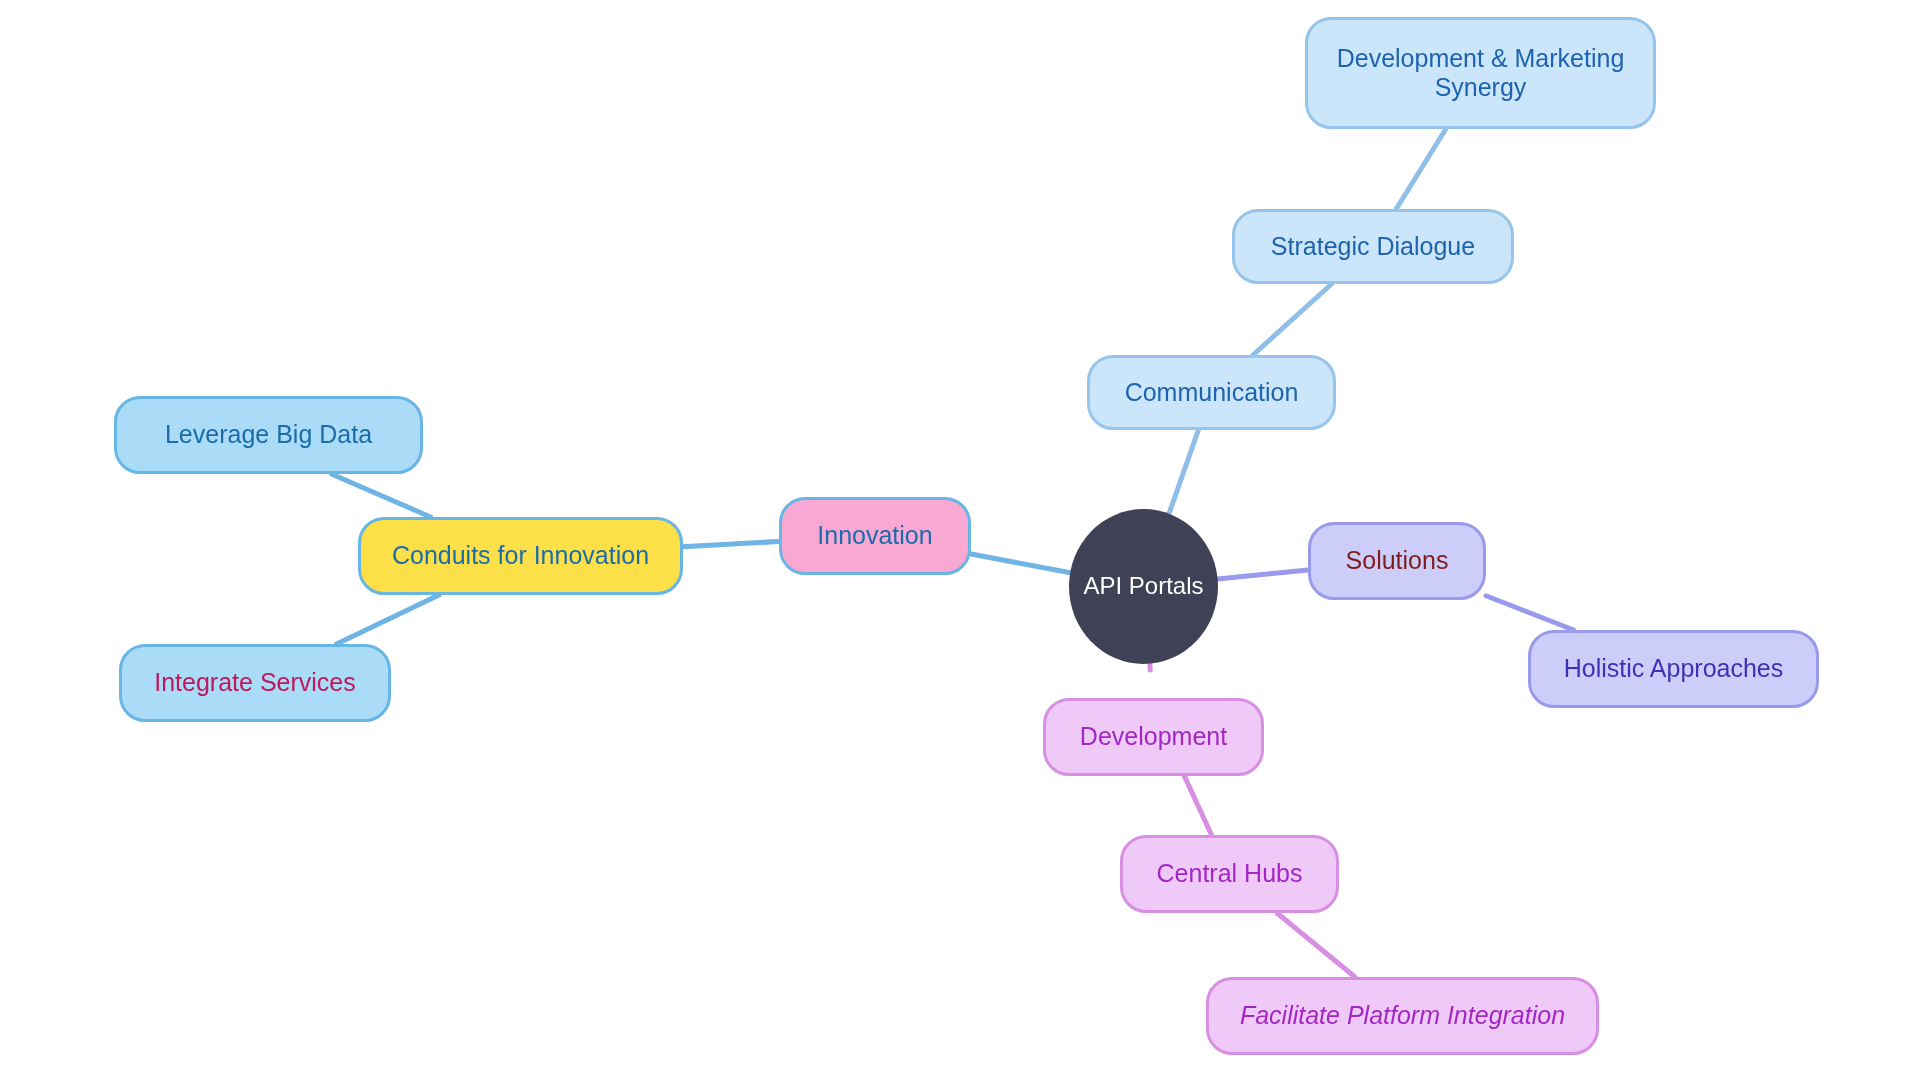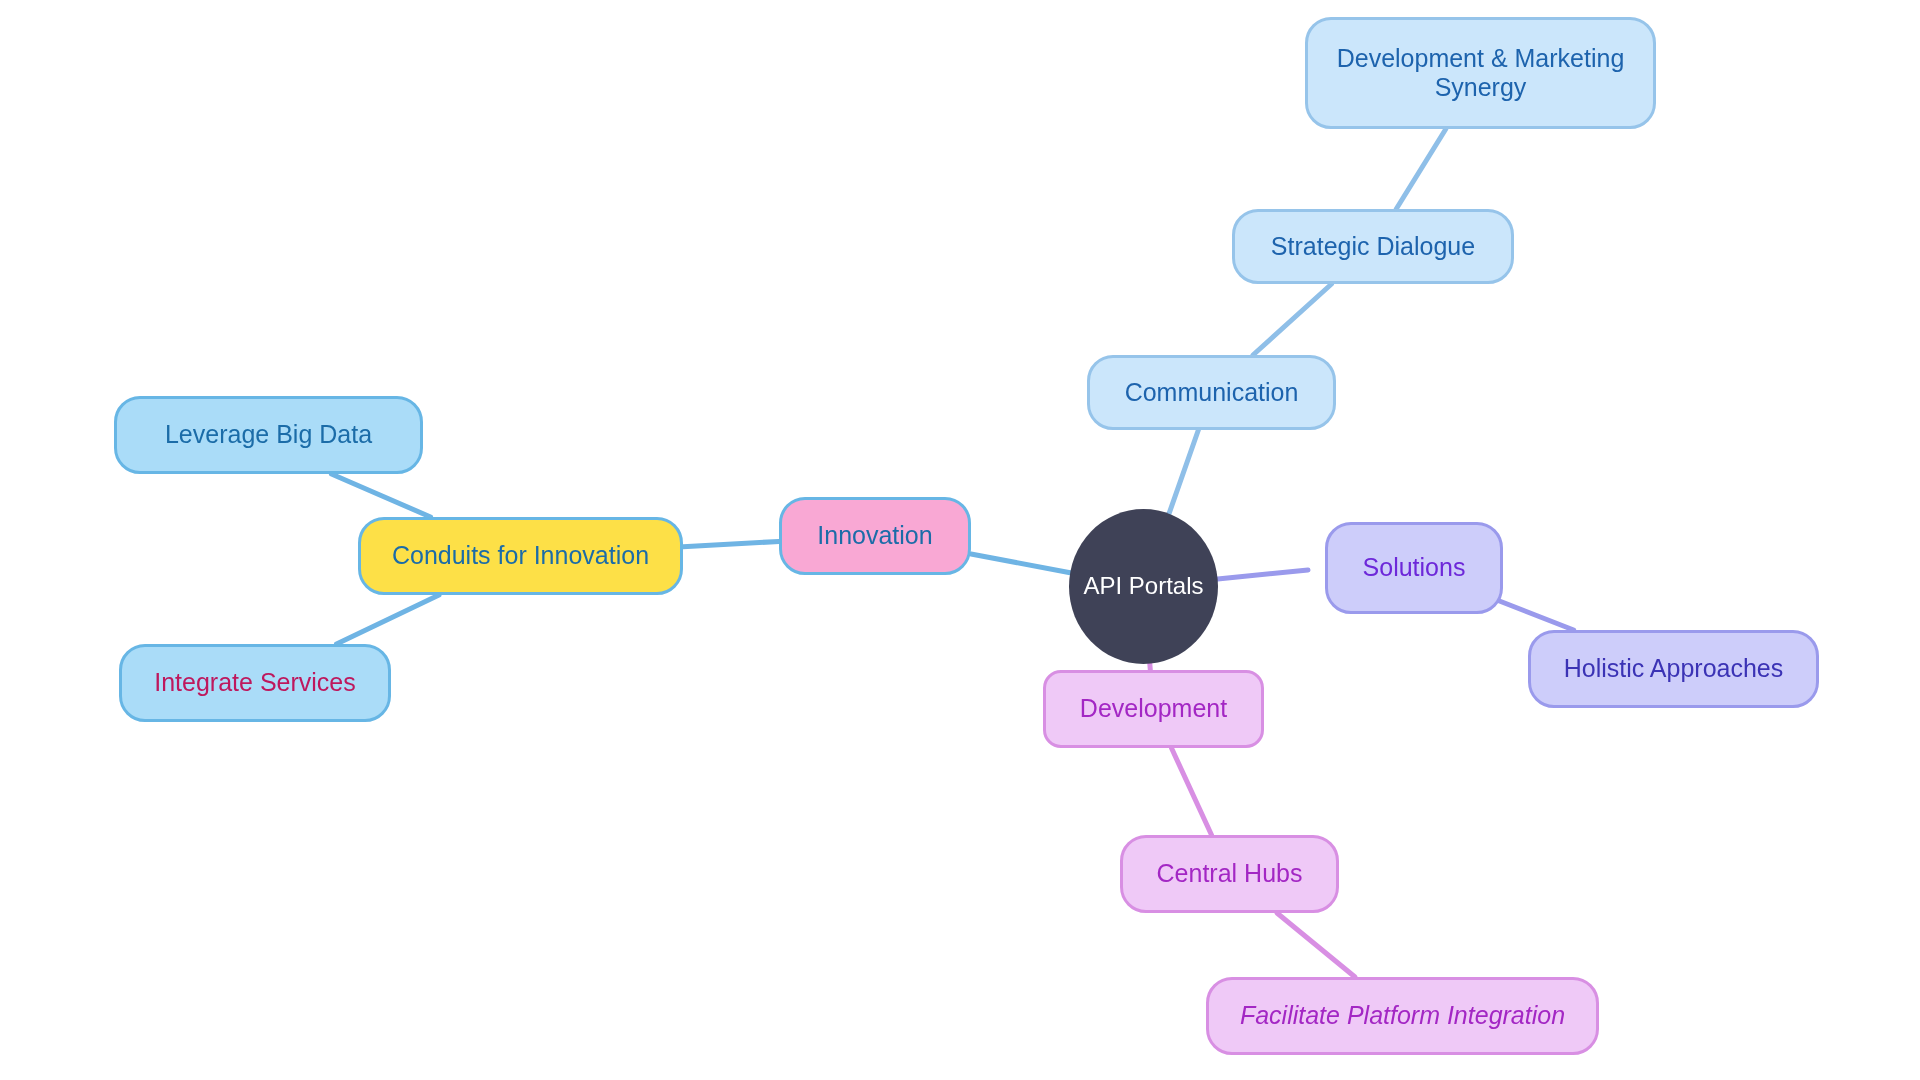--- a/index.html
+++ b/index.html
@@ -71,19 +71,19 @@
   <div id="node-layer">
       <div class="node root" style="left: 1069px; top: 509px; width: 149px; height: 155px; font-size: 24px; background: rgb(63, 66, 87); color: rgb(255, 255, 255);"><span class="node-label">API Portals</span></div>
       <div class="node rounded" style="left: 1087px; top: 355px; width: 249px; height: 75px; font-size: 25px; background: rgb(203, 230, 251); border-color: rgb(150, 196, 234); color: rgb(29, 99, 173);"><span class="node-label">Communication</span></div>
       <div class="node rounded" style="left: 1232px; top: 209px; width: 282px; height: 75px; font-size: 25px; background: rgb(203, 230, 251); border-color: rgb(150, 196, 234); color: rgb(29, 99, 173);"><span class="node-label">Strategic Dialogue</span></div>
       <div class="node rounded" style="left: 1305px; top: 17px; width: 351px; height: 112px; font-size: 25px; background: rgb(203, 230, 251); border-color: rgb(150, 196, 234); color: rgb(29, 99, 173);"><span class="node-label">Development &amp; Marketing
 Synergy</span></div>
       <div class="node rounded" style="left: 779px; top: 497px; width: 192px; height: 78px; font-size: 25px; background: #f9a8d4; border-color: rgb(103, 182, 229); color: rgb(27, 108, 168);"><span class="node-label">Innovation</span></div>
       <div class="node rounded" style="left: 358px; top: 517px; width: 325px; height: 78px; font-size: 25px; background: #fde047; border-color: rgb(103, 182, 229); color: rgb(27, 108, 168);"><span class="node-label">Conduits for Innovation</span></div>
       <div class="node rounded" style="left: 114px; top: 396px; width: 309px; height: 78px; font-size: 25px; background: rgb(170, 220, 248); border-color: rgb(103, 182, 229); color: rgb(27, 108, 168);"><span class="node-label">Leverage Big Data</span></div>
       <div class="node rounded" style="left: 119px; top: 644px; width: 272px; height: 78px; font-size: 25px; background: rgb(170, 220, 248); border-color: rgb(103, 182, 229); color: #be185d;"><span class="node-label">Integrate Services</span></div>
-      <div class="node rounded" style="left: 1308px; top: 522px; width: 178px; height: 92px; font-size: 25px; background: rgb(205, 205, 250); border-color: rgb(154, 154, 236); color: #6d28d9; margin-left: 17px;"><span class="node-label">Solutions</span></div>
+      <div class="node rounded" style="left: 1308px; top: 522px; width: 178px; height: 78px; font-size: 25px; background: rgb(205, 205, 250); border-color: rgb(154, 154, 236); color: #7f1d1d;"><span class="node-label">Solutions</span></div>
       <div class="node rounded" style="left: 1528px; top: 630px; width: 291px; height: 78px; font-size: 25px; background: rgb(205, 205, 250); border-color: rgb(154, 154, 236); color: rgb(59, 51, 181);"><span class="node-label">Holistic Approaches</span></div>
-      <div class="node rounded" style="left: 1043px; top: 670px; width: 221px; height: 78px; font-size: 25px; background: rgb(239, 201, 247); border-color: rgb(216, 143, 227); color: rgb(163, 39, 196); border-radius: 18px;"><span class="node-label">Development</span></div>
+      <div class="node rounded" style="left: 1043px; top: 698px; width: 221px; height: 78px; font-size: 25px; background: rgb(239, 201, 247); border-color: rgb(216, 143, 227); color: rgb(163, 39, 196);"><span class="node-label">Development</span></div>
       <div class="node rounded" style="left: 1120px; top: 835px; width: 219px; height: 78px; font-size: 25px; background: rgb(239, 201, 247); border-color: rgb(216, 143, 227); color: rgb(163, 39, 196);"><span class="node-label">Central Hubs</span></div>
       <div class="node rounded" style="left: 1206px; top: 977px; width: 393px; height: 78px; font-size: 25px; background: rgb(239, 201, 247); border-color: rgb(216, 143, 227); color: rgb(163, 39, 196); font-style: italic;"><span class="node-label">Facilitate Platform Integration</span></div>
     </div>
 </div>
 
 </body></html>

